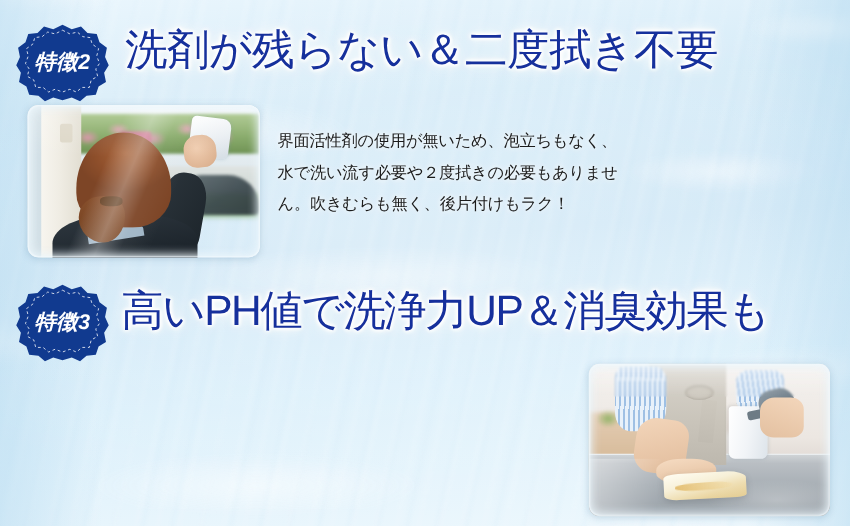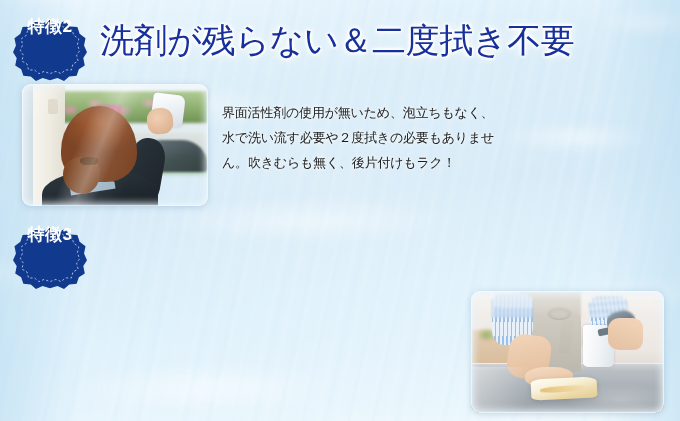--- a/index.html
+++ b/index.html
@@ -70,22 +70,23 @@
 
   
   .layer { position: absolute; inset: 0; }
 
   
   .badge {
     position: absolute;
     width: 74px;
     height: 62px;
     display: flex;
-    align-items: flex-start;
+    align-items: center;
     justify-content: center;
+    font-style: italic;
   }
   .badge svg { position: absolute; inset: 0; width: 100%; height: 100%; overflow: visible; }
   .badge-label {
     position: relative;
     z-index: 2;
     color: #ffffff;
     font-size: 17px;
     font-weight: 700;
     letter-spacing: .5px;
     line-height: 1;
@@ -469,16 +470,17 @@
                                 L40 80 L31 84 L24 78 L14 77 L11 68 L3 63 L5 53 L0 45
                                 L4 36 L2 26 L10 20 L13 11 L23 10 L30 3 L40 6 Z"></path>
         <path fill="none" stroke="#ffffff" stroke-width="1" stroke-dasharray="3 3" opacity="0.85" d="M50 7 L58 11 L66 9 L72 14 L80 15 L82 22 L89 27 L87 35 L90 43
                  L86 49 L88 57 L81 61 L79 69 L71 69 L65 74 L58 71 L50 74
                  L42 71 L35 74 L29 69 L21 69 L19 61 L12 57 L14 49 L10 43
                  L13 35 L11 27 L18 22 L20 15 L28 14 L34 9 L42 11 Z"></path>
       </svg>
       <span class="badge-label">特徴3</span>
     </div>
 
+    <div class="headline" id="headline-2">高いPH値で洗浄力UP＆消臭効果も</div>
 
   </div>
 
 </div>
 
 </body></html>

